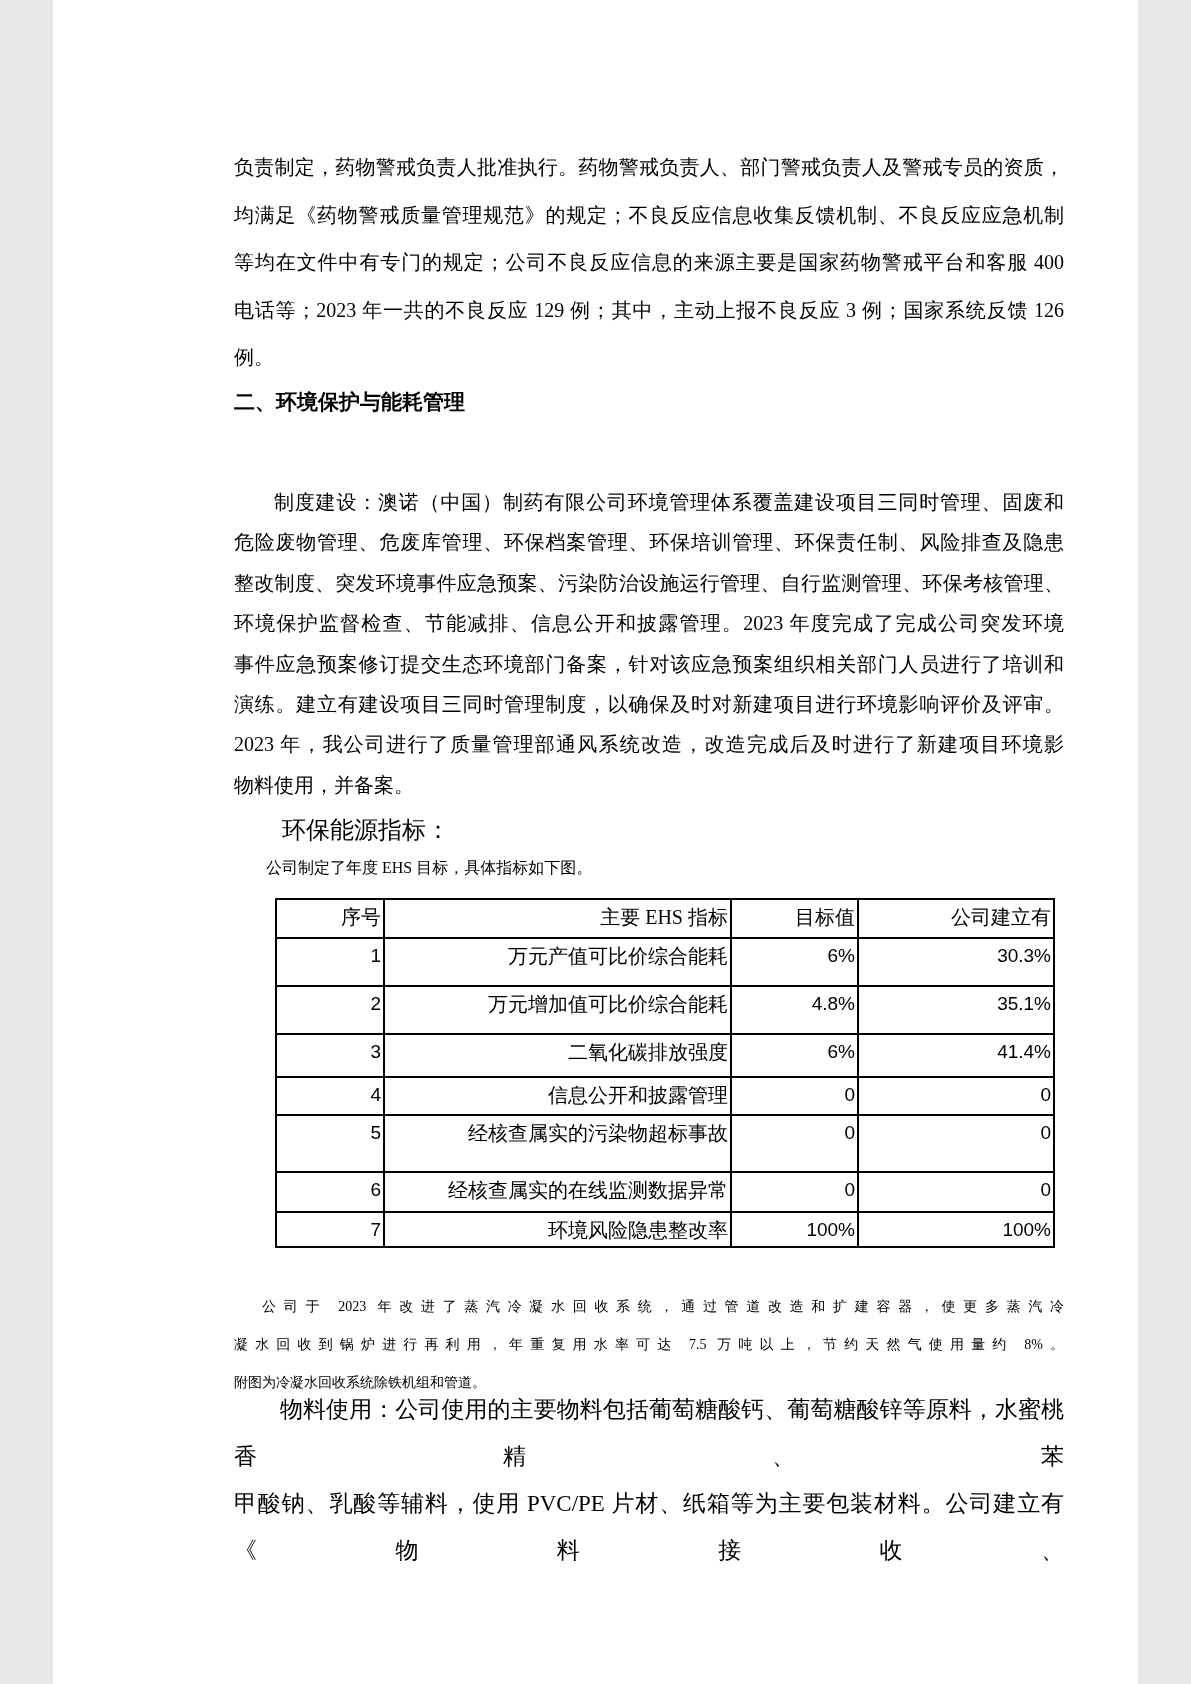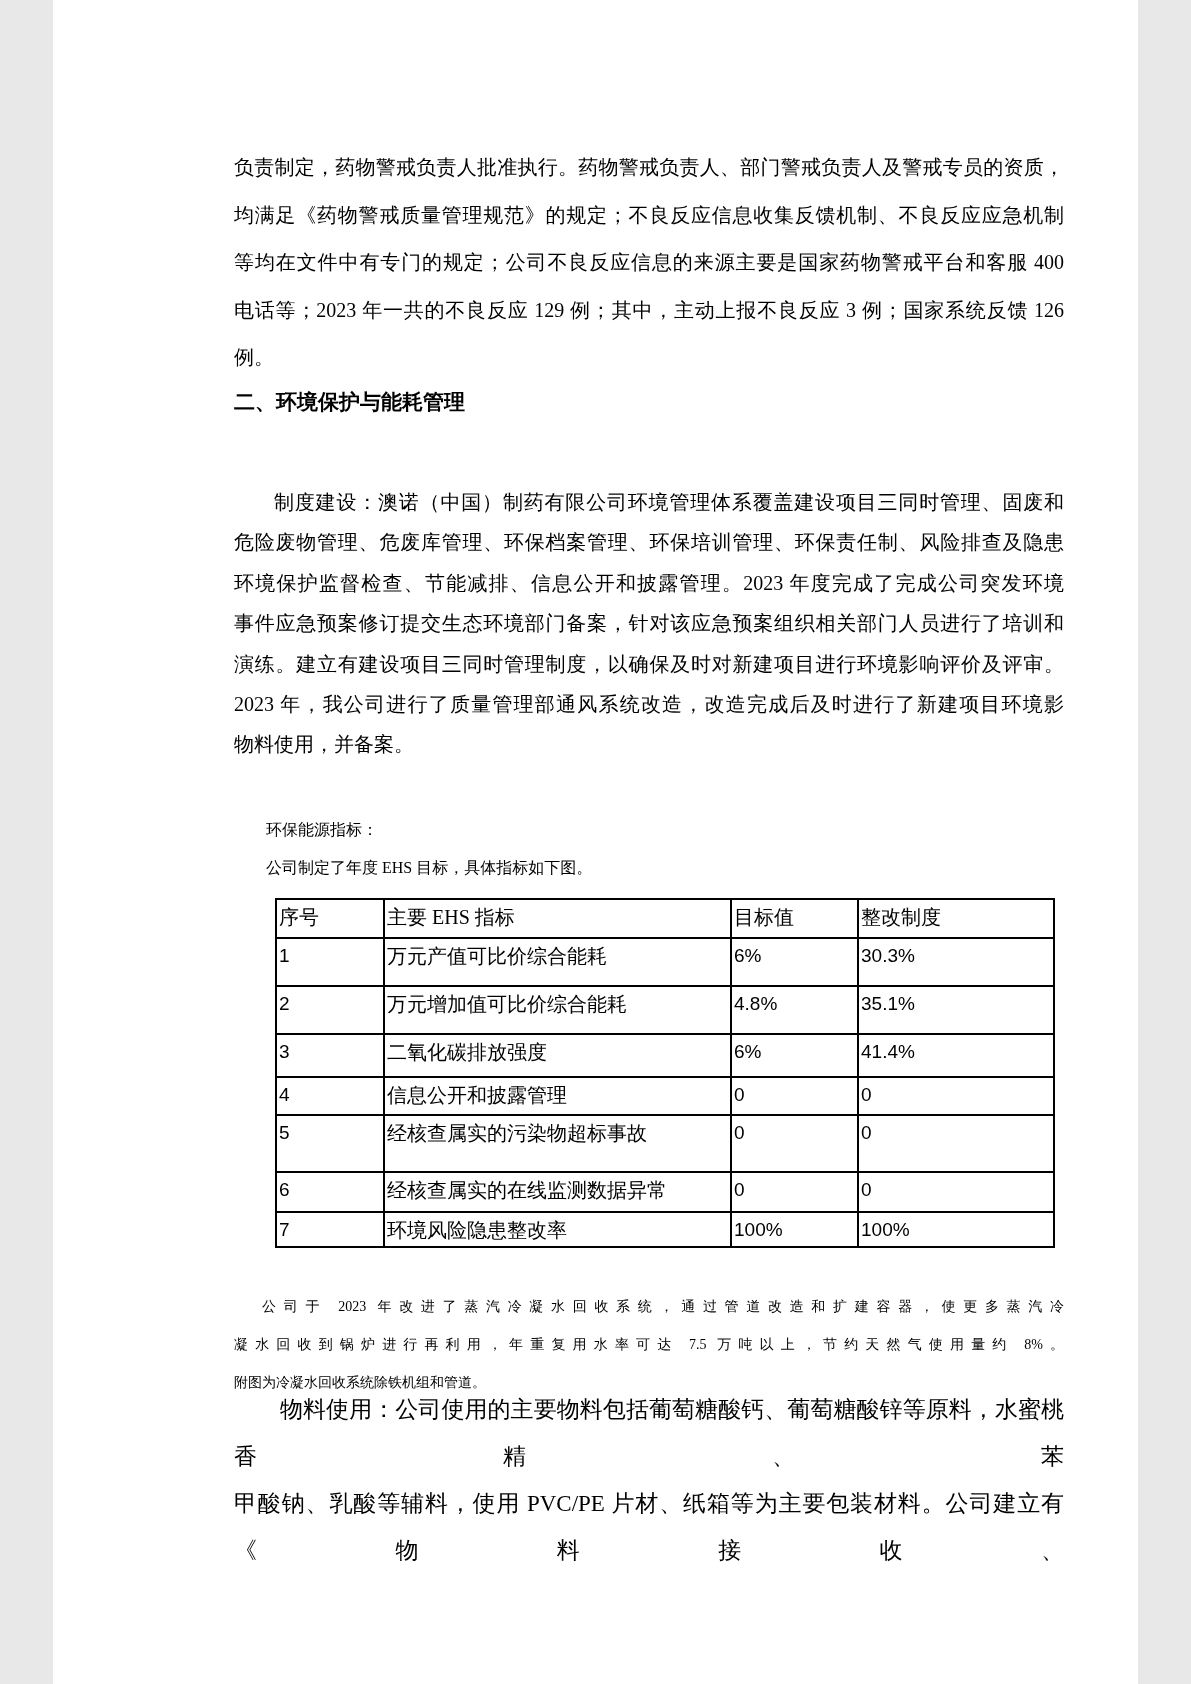--- a/index.html
+++ b/index.html
@@ -13,35 +13,35 @@
     overflow:hidden;
   }
   .block { position:absolute; left:181px; width:830px; }
   .line { display:block; }
   .j { text-align:justify; text-align-last:justify; }
   .indent { text-indent:2em; }
 
   .p1 { top:144px; font-size:20px; line-height:47.5px; }
   .heading { top:390px; font-size:21px; font-weight:bold; line-height:24px; }
   .p2 { top:482px; font-size:20px; line-height:40.4px; }
-  .env-label { top:810px; font-size:16px; line-height:40px; text-indent:2em; }
+  .env-label { top:810px; font-size:24px; line-height:40px; text-indent:2em; }
   .ehs-intro { top:848px; font-size:16px; line-height:40px; text-indent:2em; }
   .p3 { top:1288px; font-size:14px; line-height:38px; }
   .p4 { top:1386px; font-size:23px; line-height:47px; }
 
   .table-wrap { position:absolute; left:222px; top:898px; }
   table.ehs {
     border-collapse:collapse;
     table-layout:fixed;
     width:778px;
     font-size:20px;
   }
   table.ehs th, table.ehs td {
     border:2px solid #000;
-    text-align:left;
+    text-align:right;
     vertical-align:top;
     padding:5px 2px 0 2px;
     font-weight:normal;
     line-height:24px;
     overflow:hidden;
   }
   table.ehs thead tr { height:39px; }
   table.ehs tbody tr:nth-child(1) { height:48px; }
   table.ehs tbody tr:nth-child(2) { height:48px; }
   table.ehs tbody tr:nth-child(3) { height:43px; }
@@ -62,20 +62,21 @@
       <div class="line j">等均在文件中有专门的规定；公司不良反应信息的来源主要是国家药物警戒平台和客服 400</div>
       <div class="line j">电话等；2023 年一共的不良反应 129 例；其中，主动上报不良反应 3 例；国家系统反馈 126</div>
       <div class="line">例。</div>
     </div>
 
   <div class="block heading">二、环境保护与能耗管理</div>
 
   <div class="block p2">
       <div class="line j indent">制度建设：澳诺（中国）制药有限公司环境管理体系覆盖建设项目三同时管理、固废和</div>
       <div class="line j">危险废物管理、危废库管理、环保档案管理、环保培训管理、环保责任制、风险排查及隐患</div>
+      <div class="line j">整改制度、突发环境事件应急预案、污染防治设施运行管理、自行监测管理、环保考核管理、</div>
       <div class="line j">环境保护监督检查、节能减排、信息公开和披露管理。2023 年度完成了完成公司突发环境</div>
       <div class="line j">事件应急预案修订提交生态环境部门备案，针对该应急预案组织相关部门人员进行了培训和</div>
       <div class="line j">演练。建立有建设项目三同时管理制度，以确保及时对新建项目进行环境影响评价及评审。</div>
       <div class="line j">2023 年，我公司进行了质量管理部通风系统改造，改造完成后及时进行了新建项目环境影</div>
       <div class="line">物料使用，并备案。</div>
     </div>
 
   <div class="block env-label">环保能源指标：</div>
 
   <div class="block ehs-intro">公司制定了年度 EHS 目标，具体指标如下图。</div>
@@ -86,21 +87,21 @@
         <col style="width:108px">
         <col style="width:347px">
         <col style="width:127px">
         <col style="width:196px">
       </colgroup>
       <thead>
         <tr>
             <th>序号</th>
             <th>主要 EHS 指标</th>
             <th>目标值</th>
-            <th>整改制度</th>
+            <th>公司建立有</th>
           </tr>
       </thead>
       <tbody>
           <tr>
             <td class="num-cell">1</td>
             <td>万元产值可比价综合能耗</td>
             <td class="num-cell">6%</td>
             <td class="num-cell">30.3%</td>
           </tr>
           <tr>

